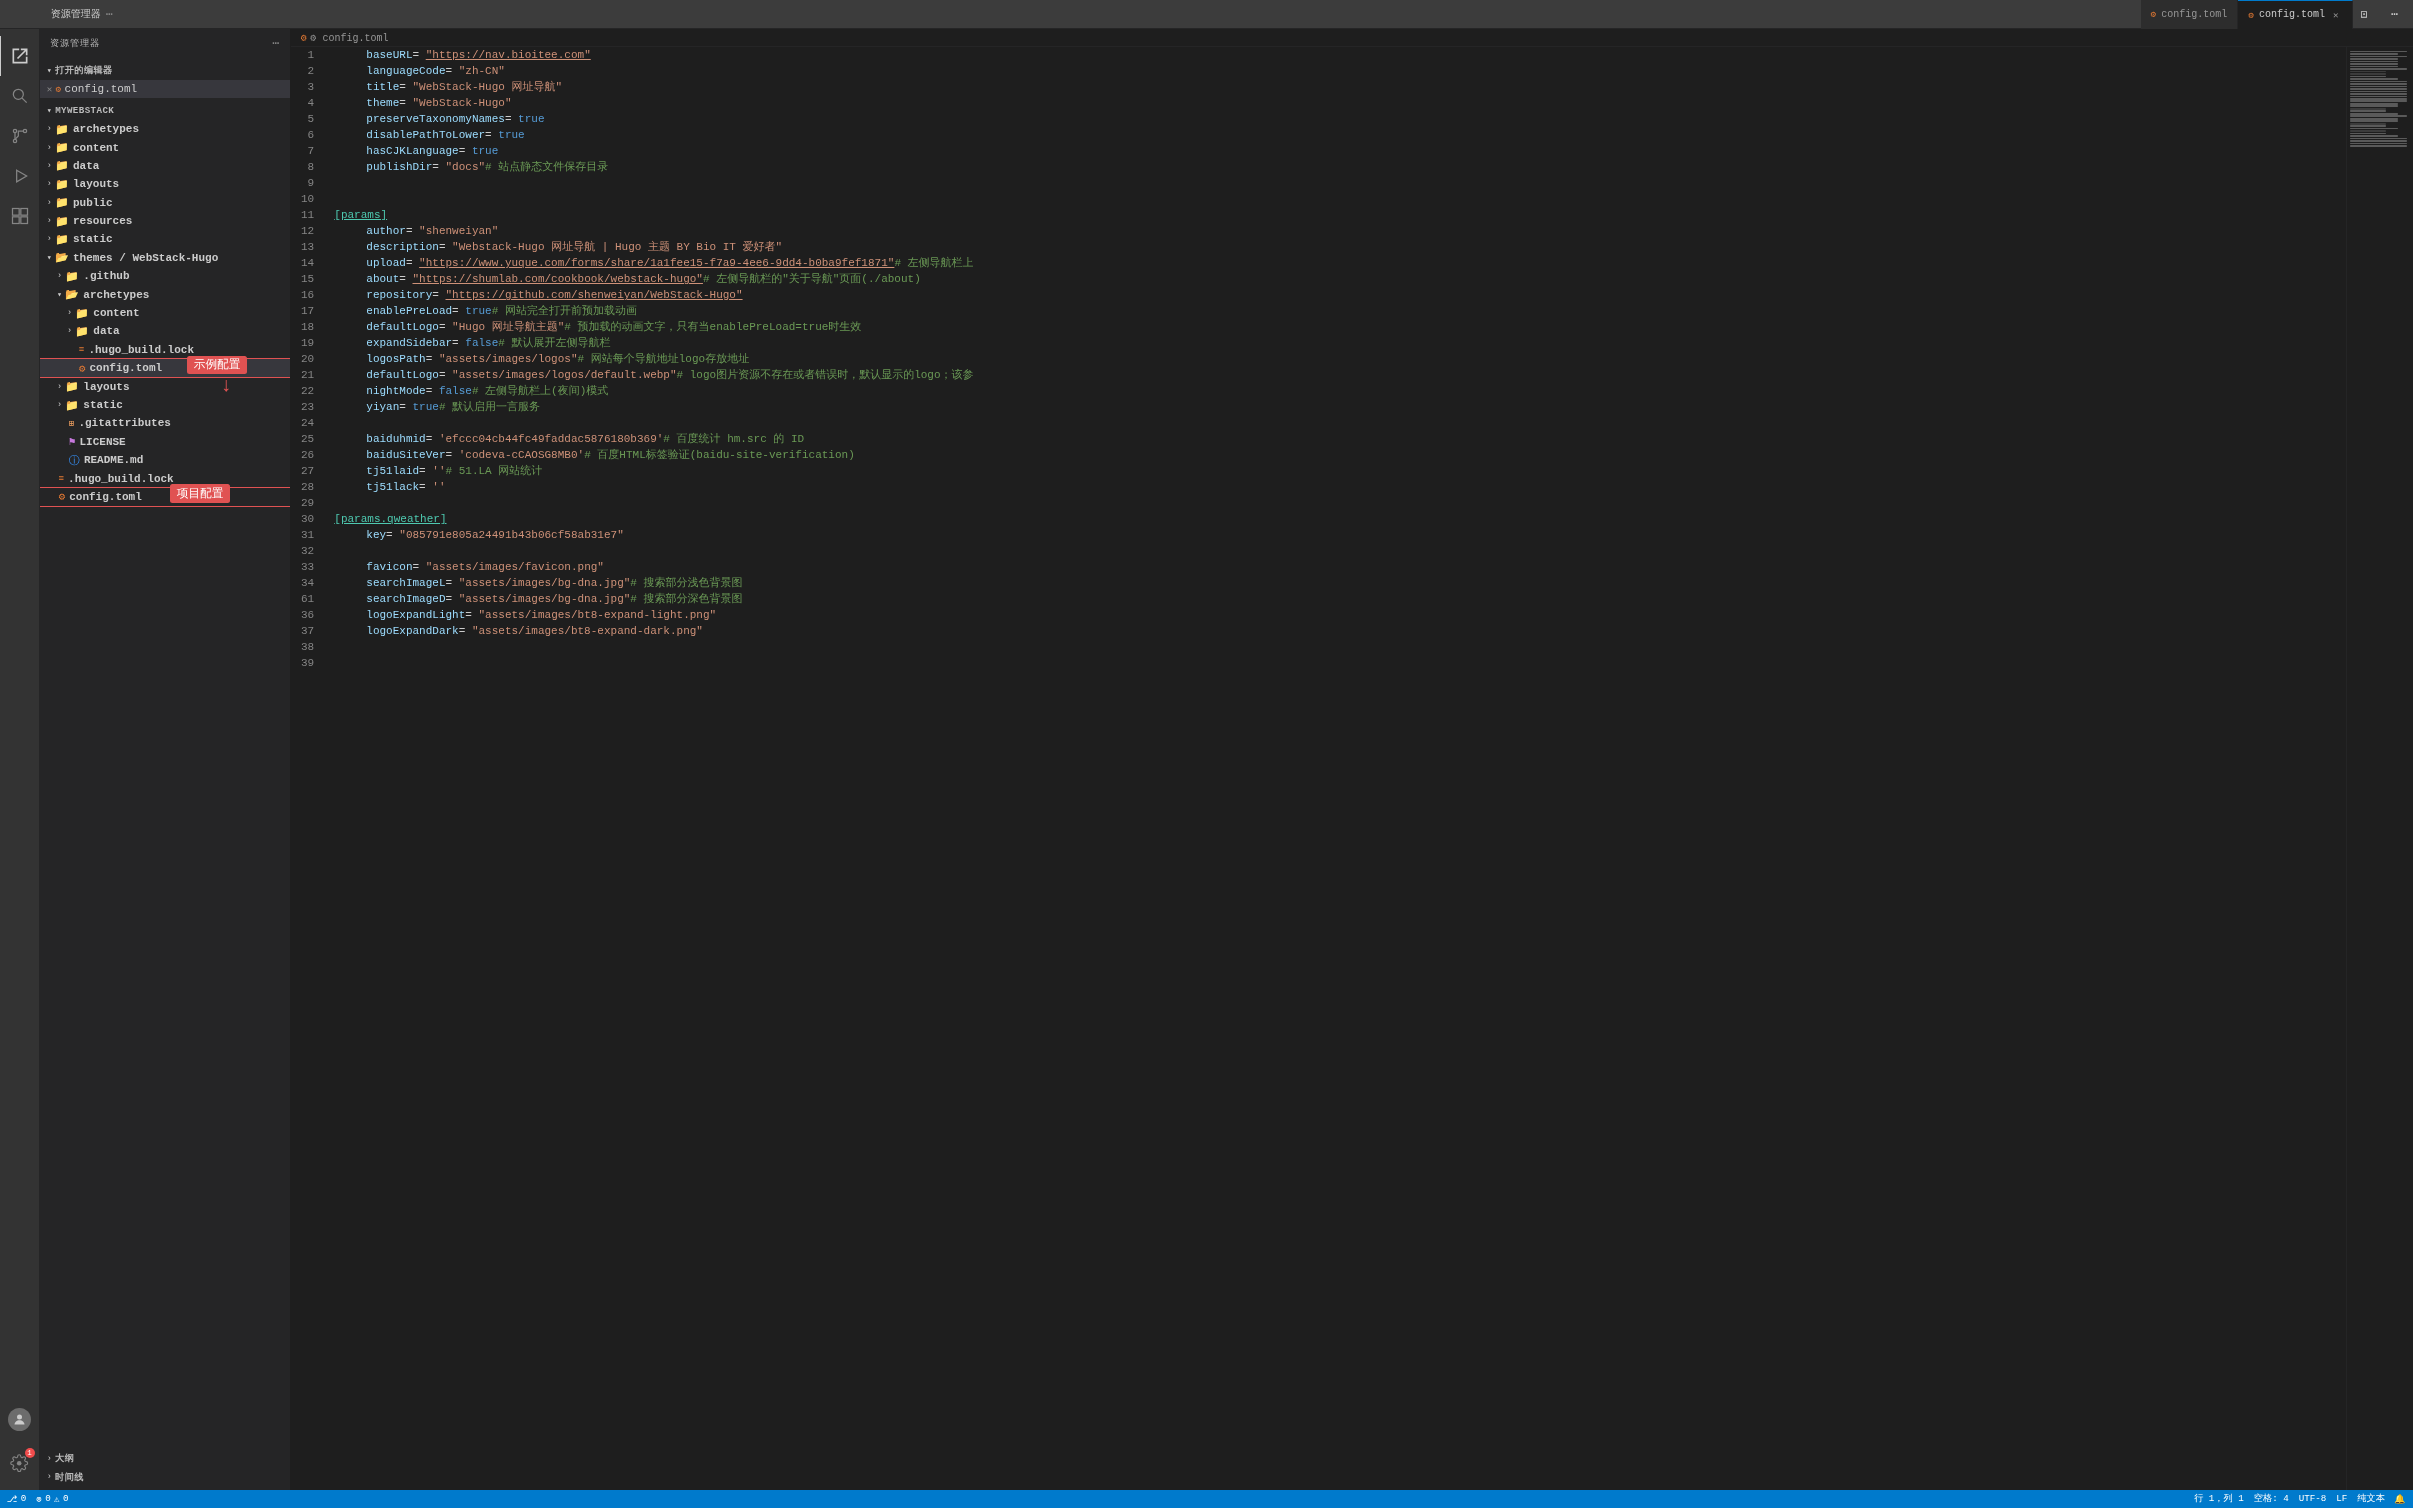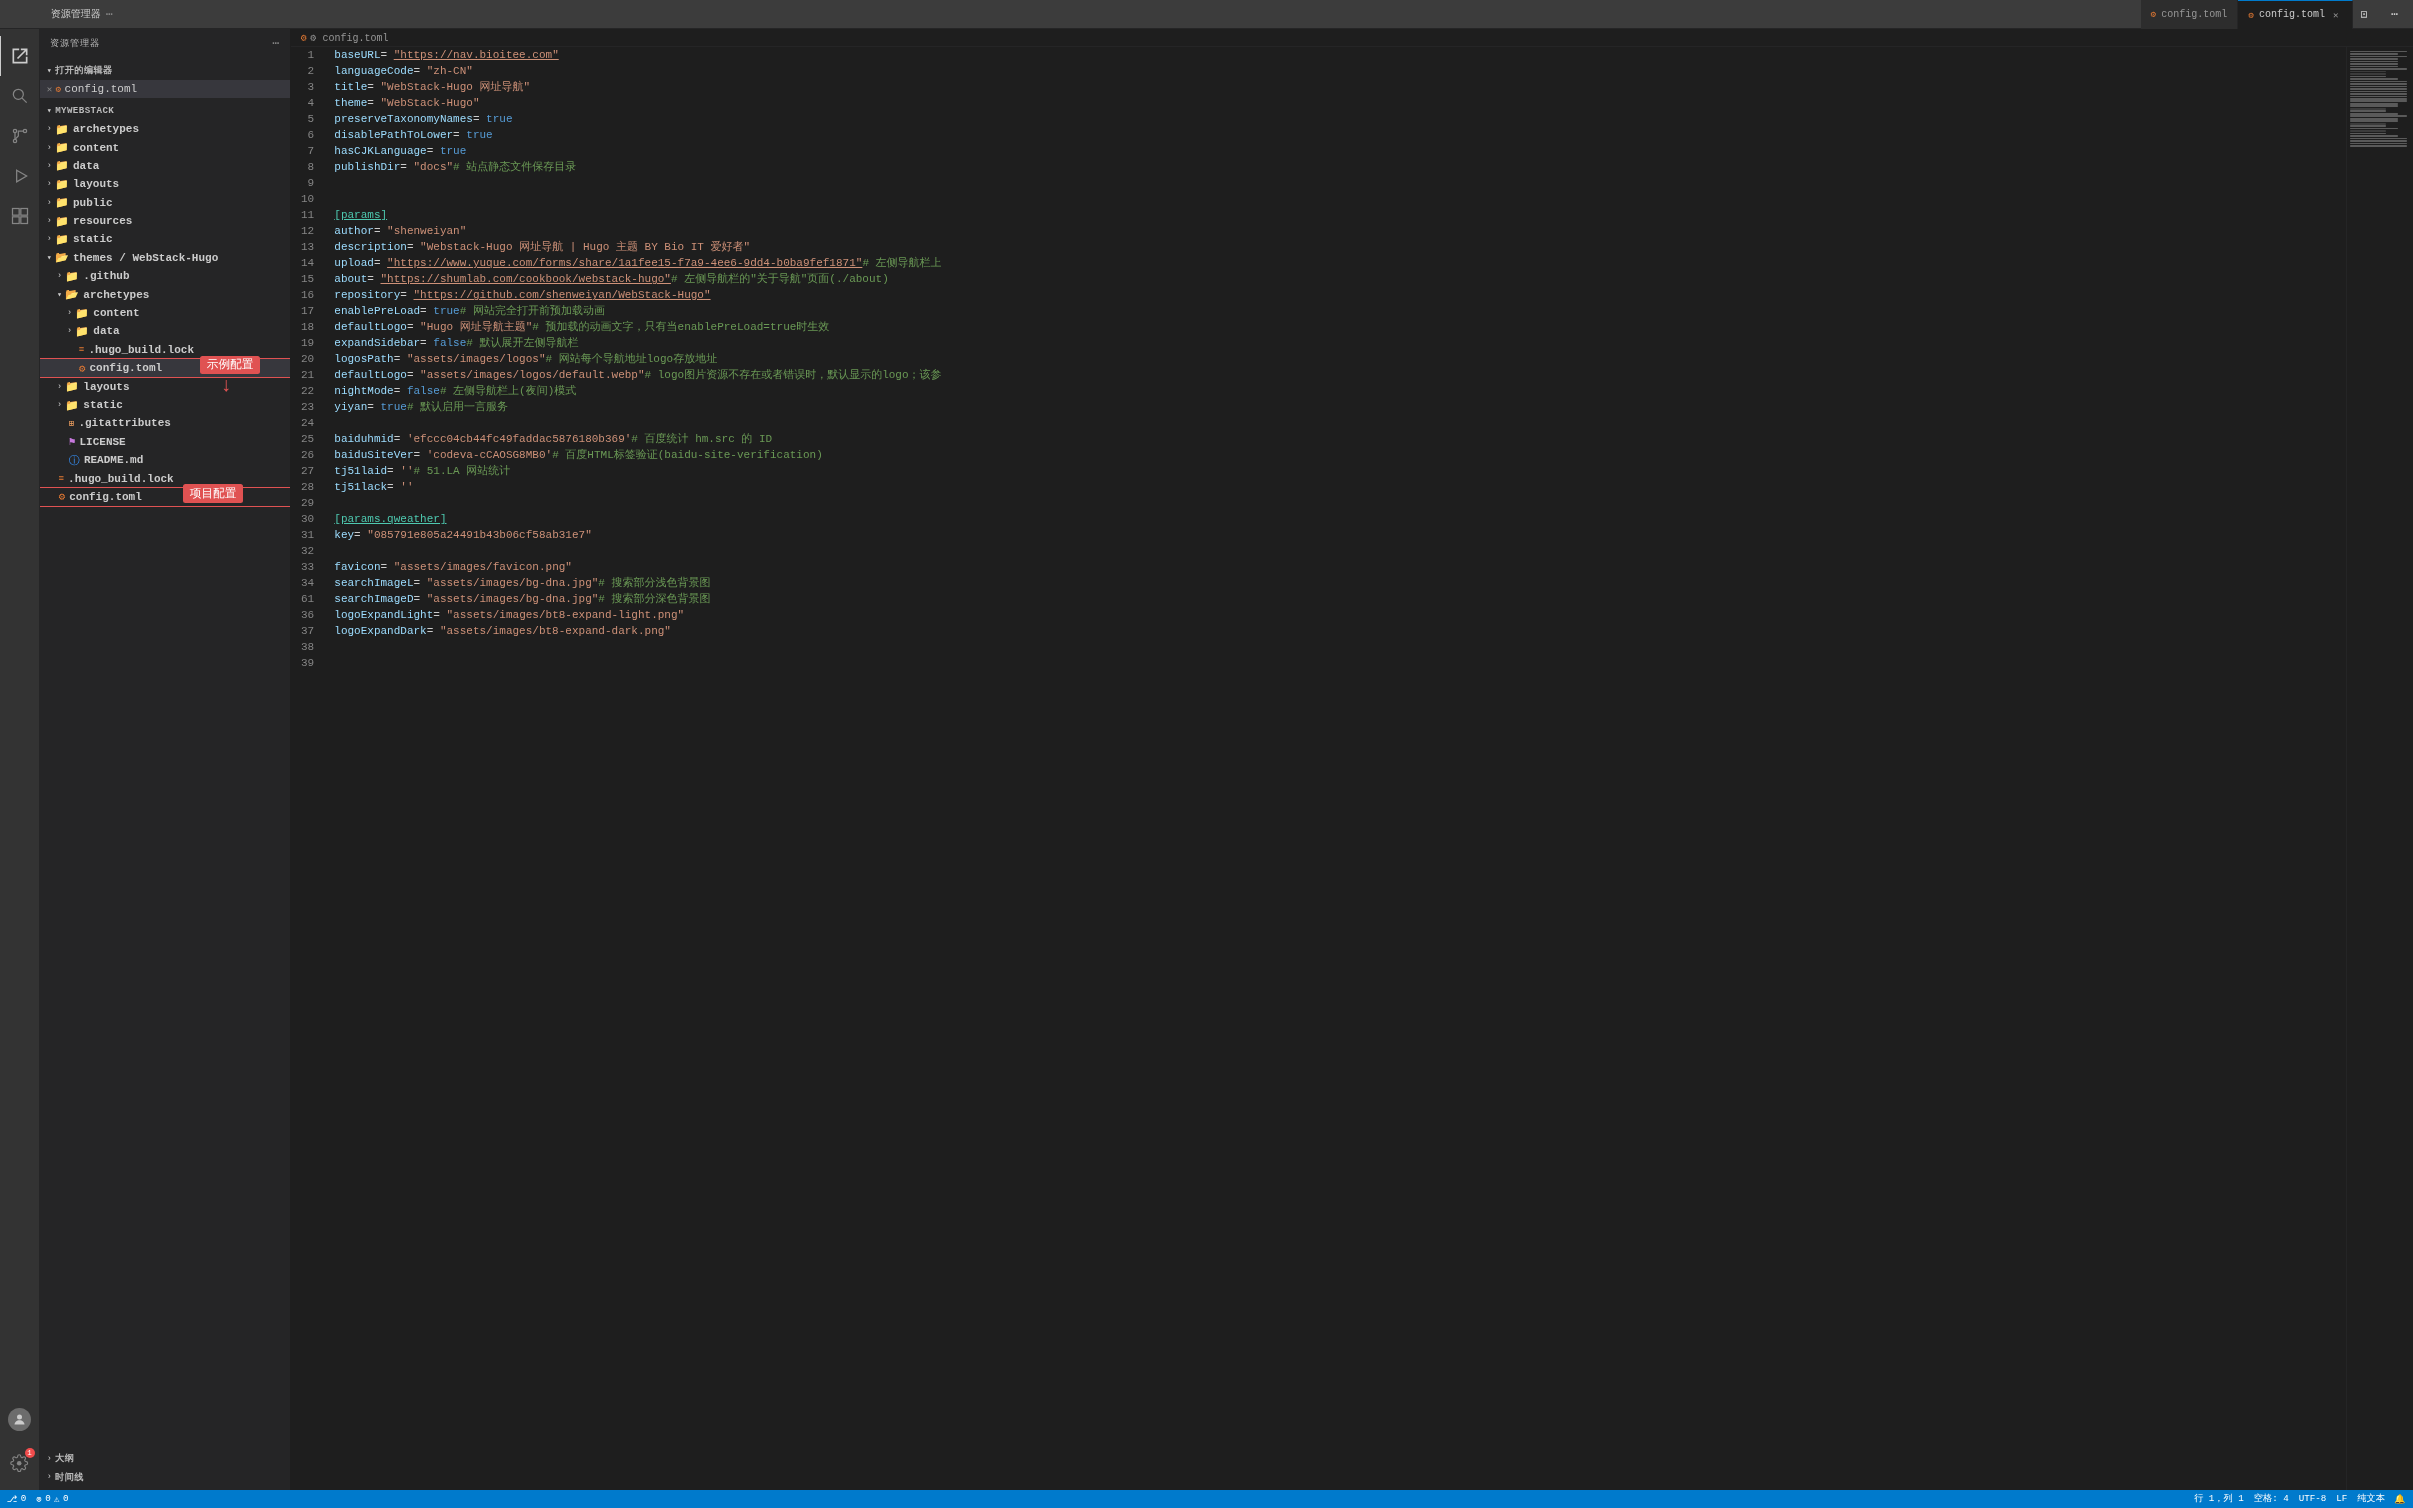--- a/index.html
+++ b/index.html
@@ -267,21 +267,21 @@
     .code-line {
       display: flex;
       align-items: baseline;
       min-height: 16px;
       white-space: pre;
     }
     .str { color: #ce9178; }
     .str-link { color: #ce9178; text-decoration: underline; }
     .bool { color: #569cd6; }
     .comment { color: #6a9955; }
-    .key { color: #9cdcfe; }
+    .key { color: #9cdcfe; margin-left: 32px; }
     .section { color: #4ec9b0; text-decoration: underline; }
     .eq { color: #cccccc; }
 
     
     .minimap {
       width: 67px;
       background: #1e1e1e;
       border-left: 0.8px solid #252526;
       overflow: hidden;
       flex-shrink: 0;
@@ -337,21 +337,20 @@
     .label-tag {
       display: inline-block;
       background: #e05252;
       color: white;
       font-family: 'Microsoft YaHei', 'SimHei', sans-serif;
       font-size: 11.7px;
       padding: 1.7px 6.7px;
       border-radius: 2.5px;
       white-space: nowrap;
       font-weight: normal;
-      margin-left: 13px;
     }
   </style>
 </head>
 <body>
 
 <div class="main-layout" style="flex-direction: column; height: 100vh;">
 
   <div class="title-bar">
     <div class="title-bar-left">
       <span style="font-size:10px;color:#cccccc;padding-left:44px;">资源管理器</span>

